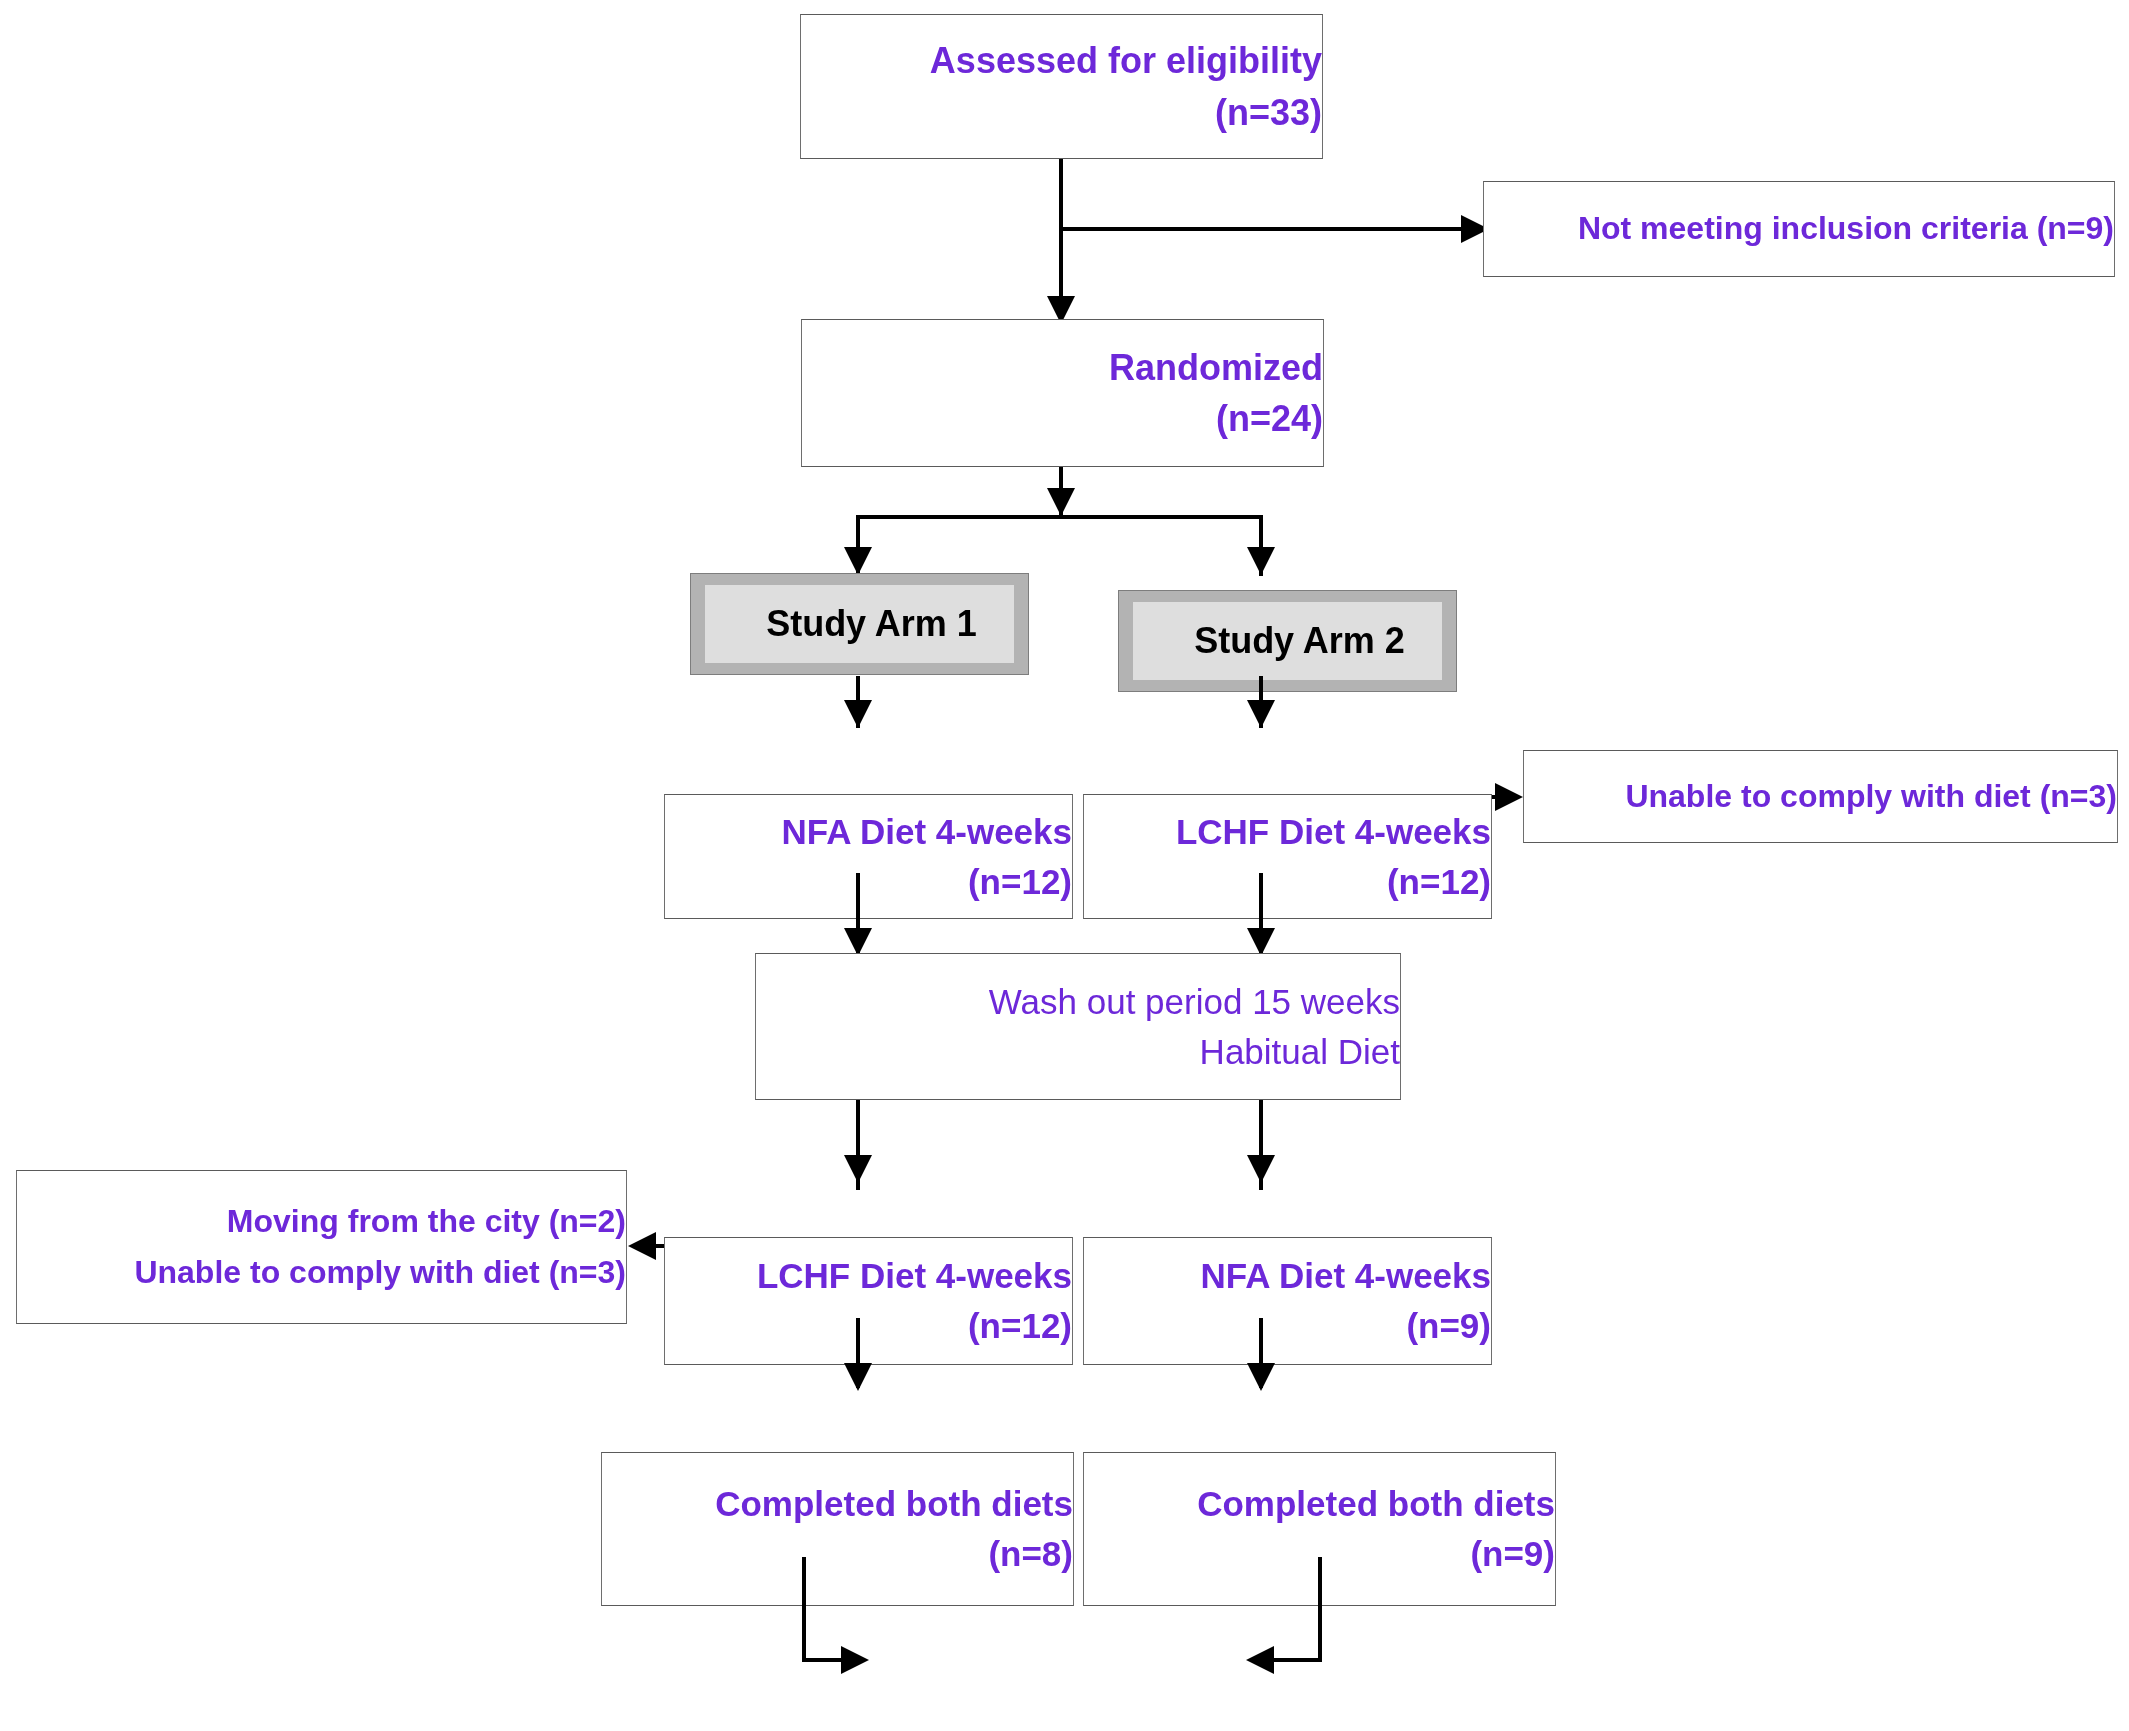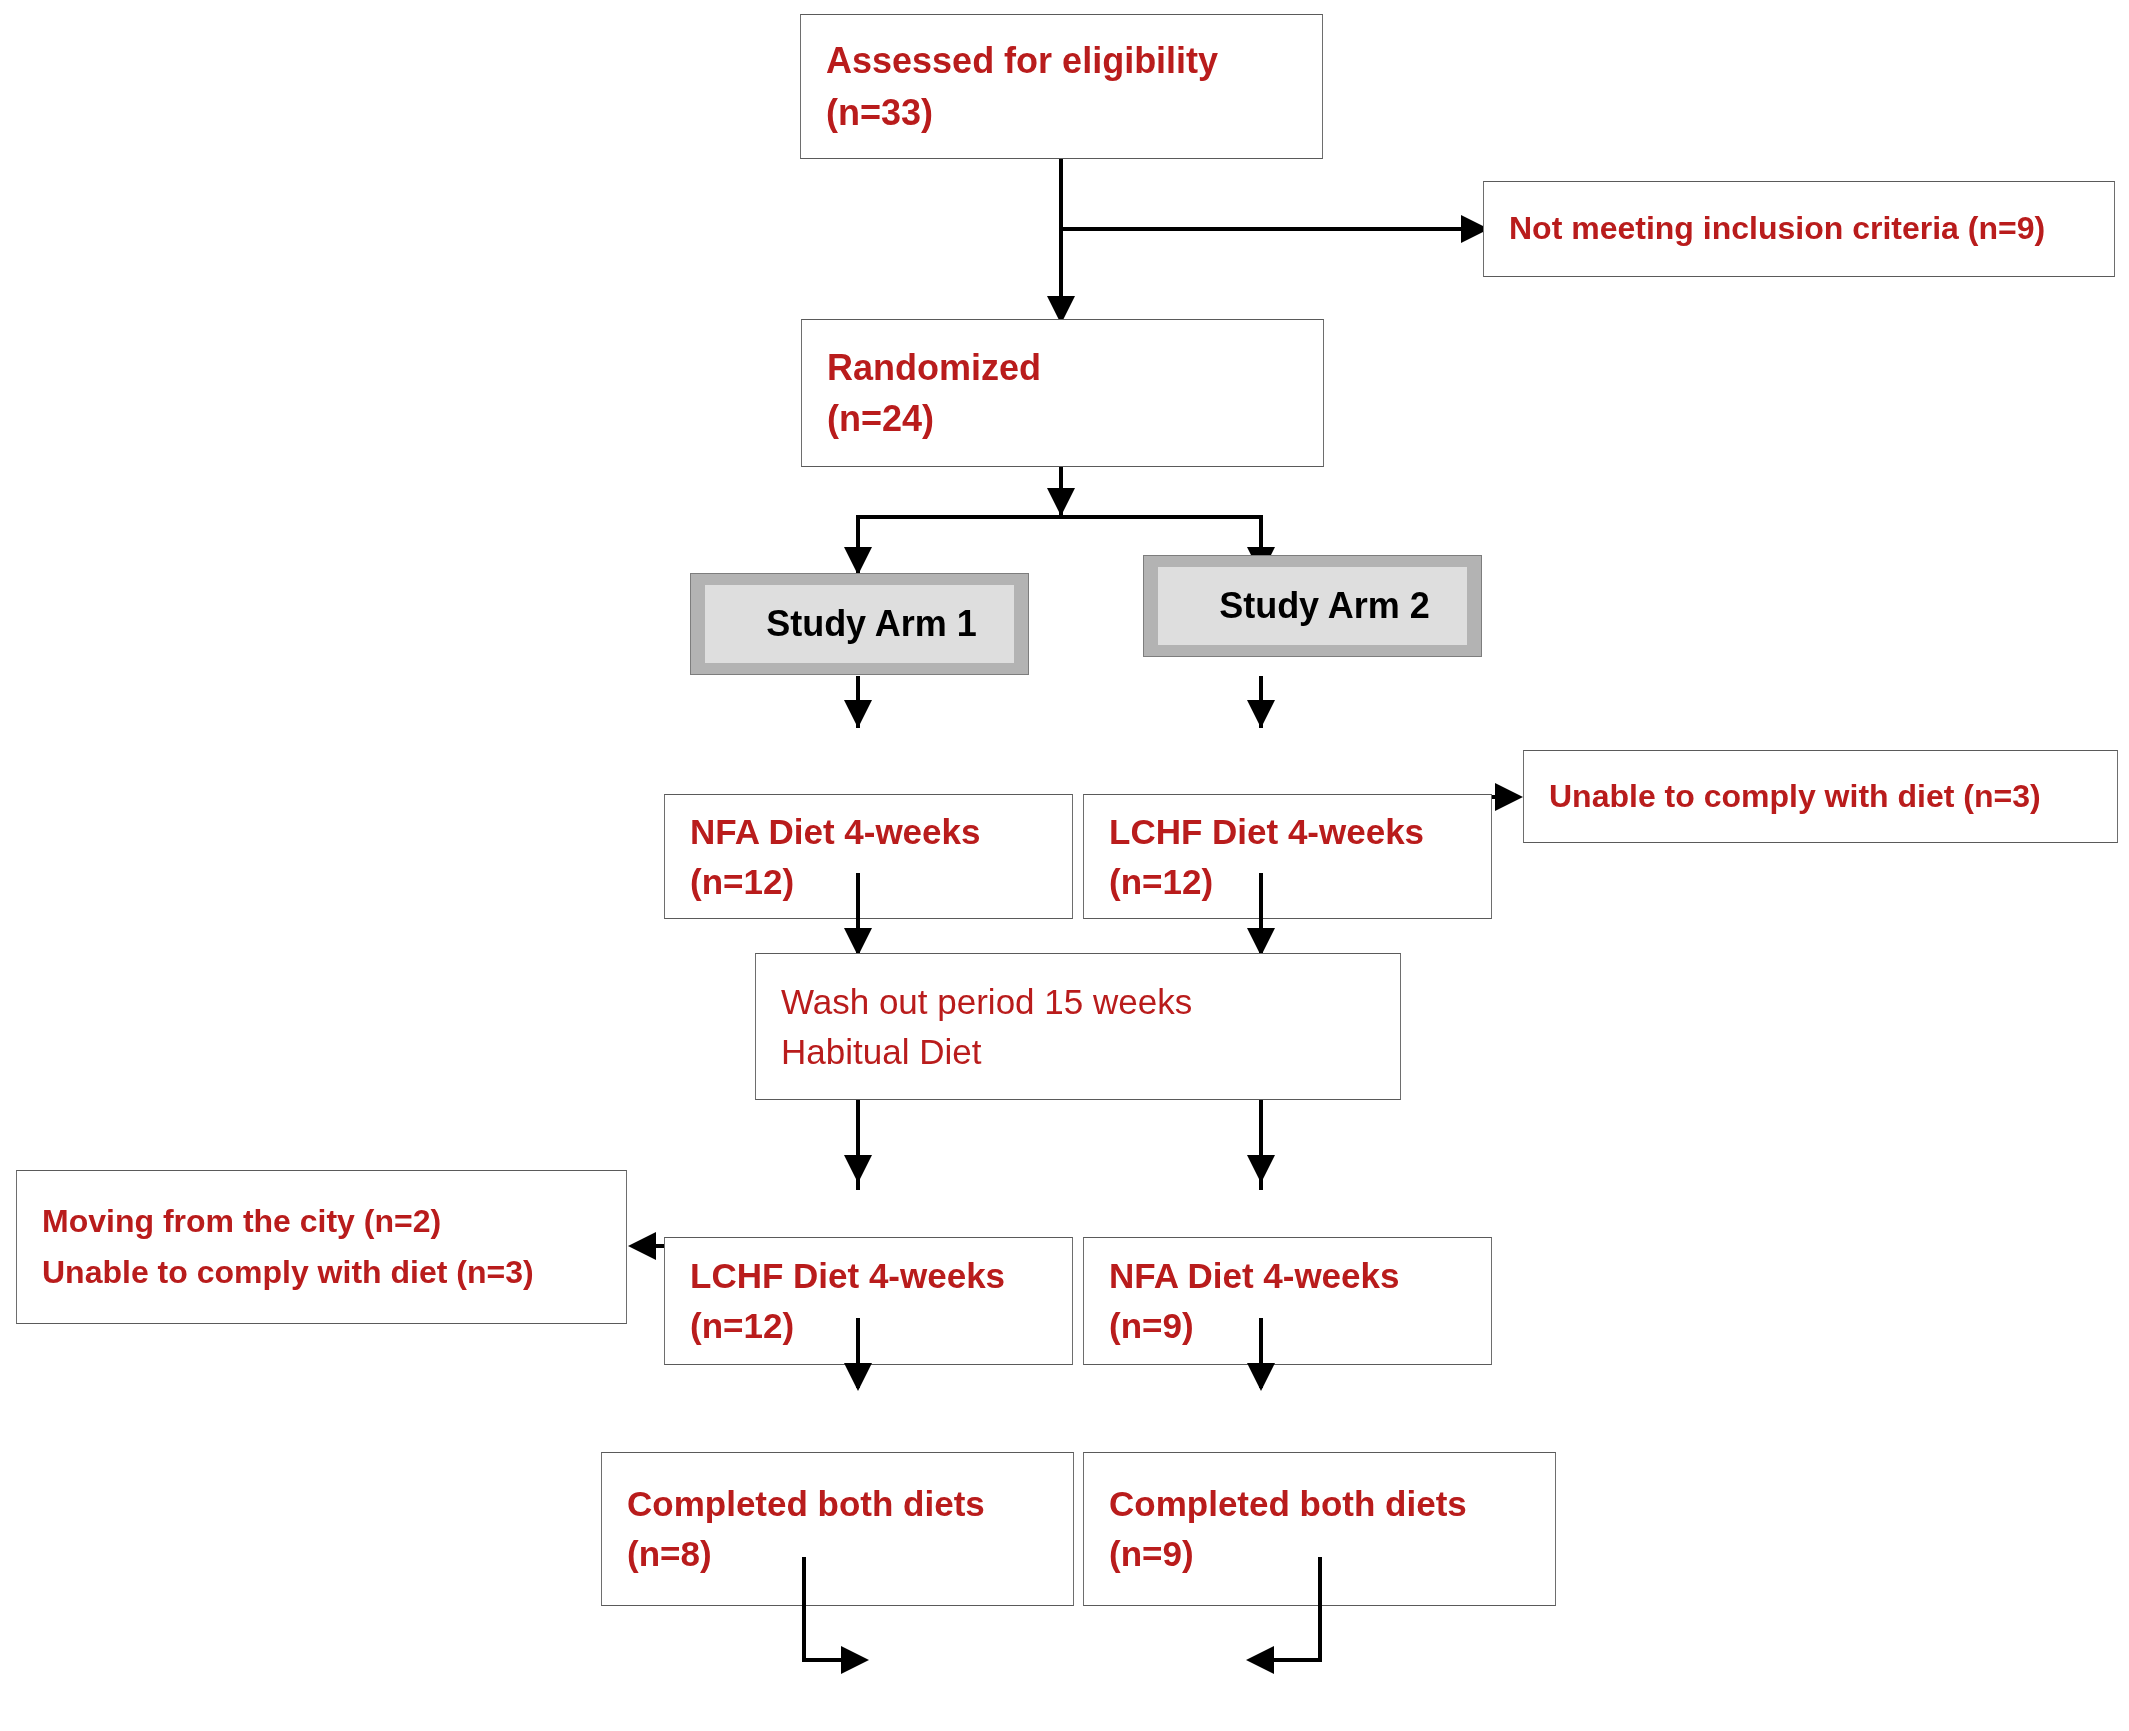--- a/index.html
+++ b/index.html
@@ -21,24 +21,24 @@
   
   .box {
     position: absolute;
     box-sizing: border-box;
     background: #ffffff;
     border: 1.9px solid #6e6e6e;
     border-top-color: #5a5a5a;
     border-bottom-color: #5a5a5a;
     display: flex;
     flex-direction: column;
-    align-items: flex-start;
+    align-items: flex-end;
     justify-content: center;
     text-align: center;
-    color: #b91c1c;
+    color: #6d28d9;
     line-height: 1.42;
     padding-left: 25px;
   }
   .box .l1, .box .l2 {
     display: block;
     white-space: nowrap;
   }
   .bold { font-weight: bold; }
   .regular { font-weight: normal; }
 
@@ -140,21 +140,21 @@
   <div class="arrow-down" style="left:1047px; top:488px;"></div>
   <div class="hline" style="left:856px; top:515px; width:407px;"></div>
   <div class="vline" style="left:856px; top:515px; height:61px;"></div>
   <div class="arrow-down" style="left:844px; top:547px;"></div>
   <div class="vline" style="left:1259px; top:515px; height:61px;"></div>
   <div class="arrow-down" style="left:1247px; top:547px;"></div>
 
   <div class="arm" style="left:690px; top:573px; width:339px; height:102px;">
     <div class="arm-inner">Study Arm 1</div>
   </div>
-  <div class="arm" style="left:1118px; top:555px; width:339px; height:102px;margin-left:25px;">
+  <div class="arm" style="left:1118px; top:590px; width:339px; height:102px;">
     <div class="arm-inner">Study Arm 2</div>
   </div>
 
   <div class="vline" style="left:856px; top:676px; height:52px;"></div>
   <div class="arrow-down" style="left:844px; top:700px;"></div>
   <div class="vline" style="left:1259px; top:676px; height:52px;"></div>
   <div class="arrow-down" style="left:1247px; top:700px;"></div>
 
   <div class="box t-body bold" style="left:664px; top:747px; width:409px; height:125px;">
     <span class="l1">NFA Diet 4-weeks</span>

